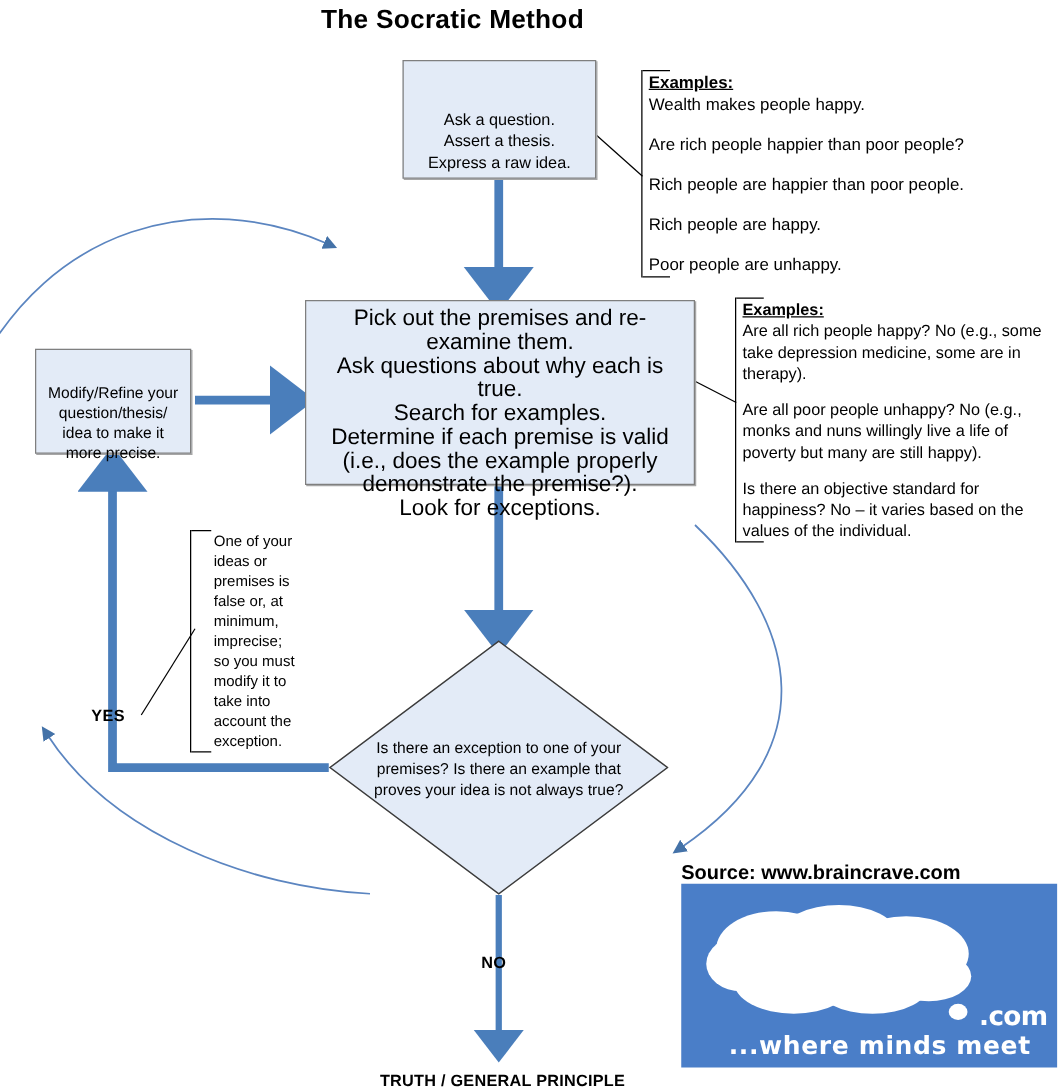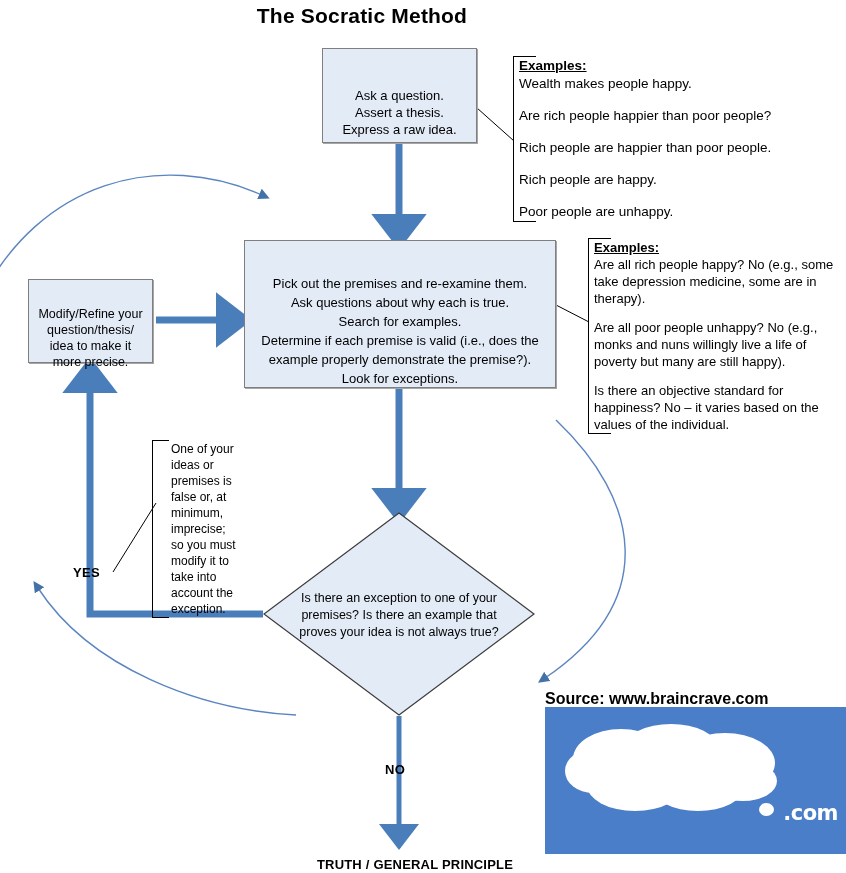--- a/index.html
+++ b/index.html
@@ -50,21 +50,21 @@
     justify-content: center;
     text-align: center;
     font-size: 13px;
     line-height: 17px;
   }
   #box-ask {
     left: 322px; top: 48px; width: 155px; height: 95px;
   }
   #box-examine {
     left: 244px; top: 240px; width: 312px; height: 148px;
-    font-size: 13px; line-height: 19px;
+    font-size: 18px; line-height: 19px;
   }
   #box-modify {
     left: 28px; top: 279px; width: 125px; height: 84px;
     font-size: 12.5px; line-height: 16px;
   }
   .proc-box .body { padding: 0 6px; margin-top: 33px; }
 
   
   #diamond-wrap {
     left: 263px; top: 512px; width: 272px; height: 204px;
@@ -109,37 +109,37 @@
   #note-examples-1 .gap { height: 14px; }
 
   #note-examples-2 {
     left: 588px; top: 238px; width: 250px;
     font-size: 13px; line-height: 17px;
     padding-top: 1px; padding-bottom: 1px;
   }
   #note-examples-2 .gap { height: 12px; }
 
   #note-exception {
-    left: 152px; top: 440px; width: 84px;
+    left: 152px; top: 424px; width: 84px;
     font-size: 12px; line-height: 16px;
     padding-top: 1px; padding-bottom: 1px; padding-left: 18px;
   }
   #note-exception::before, #note-exception::after { width: 16px; }
 
   
   .flow-label {
     font-size: 13px;
     font-weight: bold;
     letter-spacing: 0.3px;
   }
   #label-yes { left: 73px; top: 565px; }
   #label-no  { left: 385px; top: 762px; }
 
   #label-truth {
-    left: 13px; top: 857px; width: 804px;
+    left: 0; top: 857px; width: 804px;
     text-align: center;
     font-size: 13px; font-weight: bold;
     letter-spacing: 0.2px;
   }
 
   
   #source-caption {
     left: 545px; top: 690px;
     font-size: 16px; font-weight: bold;
   }
@@ -308,15 +308,16 @@
         <ellipse cx="162" cy="40" rx="50" ry="30"></ellipse>
         <ellipse cx="72" cy="62" rx="48" ry="26"></ellipse>
         <ellipse cx="135" cy="64" rx="46" ry="24"></ellipse>
         <ellipse cx="180" cy="58" rx="34" ry="20"></ellipse>
         <ellipse cx="30" cy="48" rx="28" ry="22"></ellipse>
       </g>
     </svg>
     <div class="brand">braincrave</div>
     <div class="dot-big"></div>
     <div class="dotcom">.com</div>
+    <div class="tagline">...where minds meet</div>
   </div>
 
 </div>
 
 </body></html>

